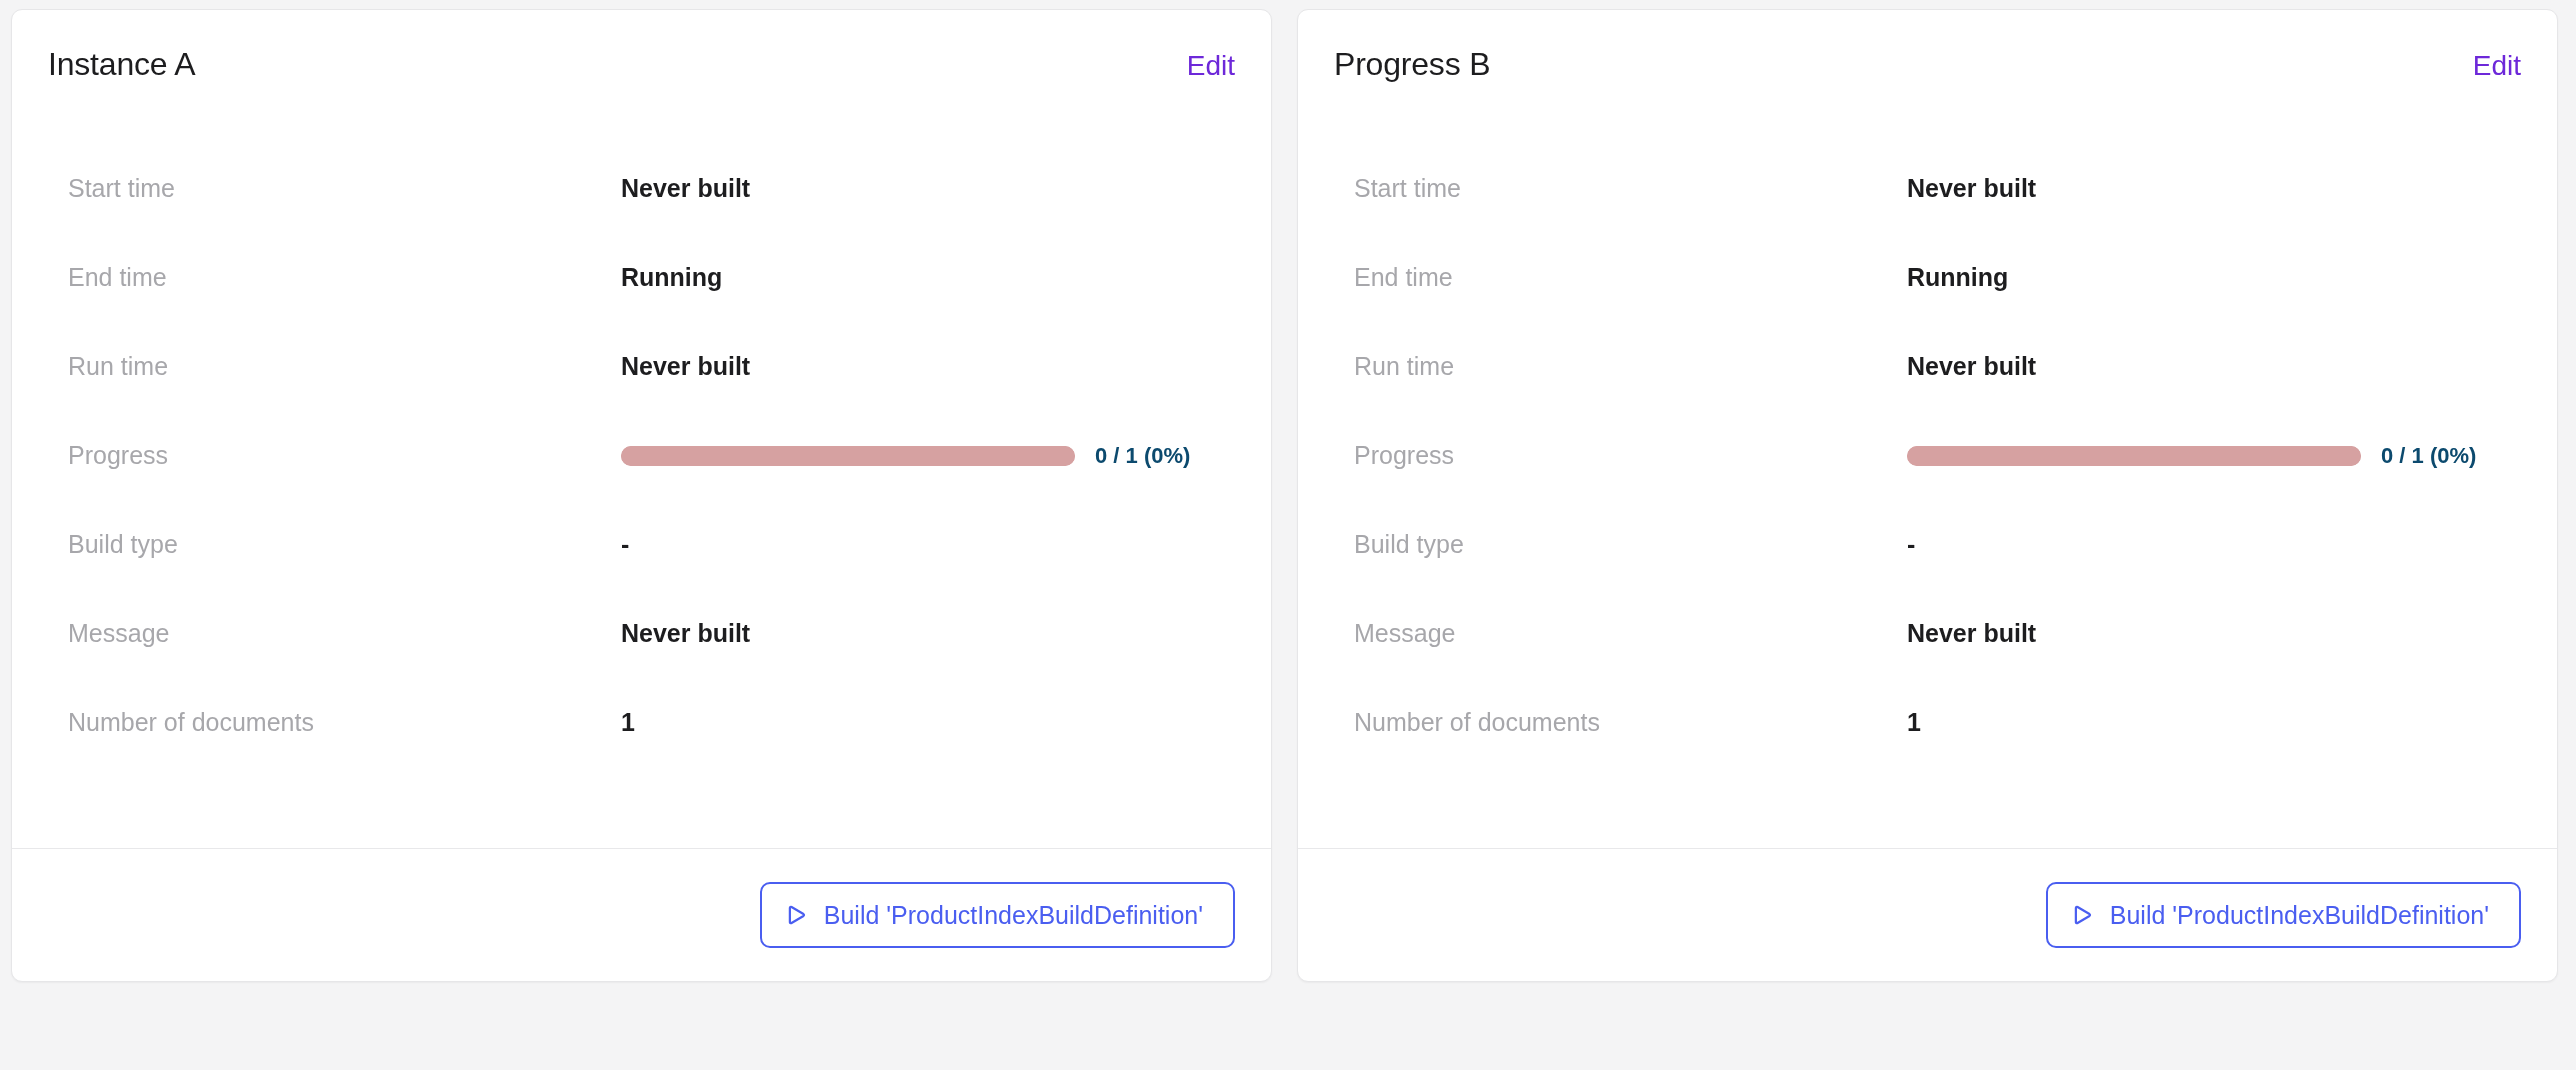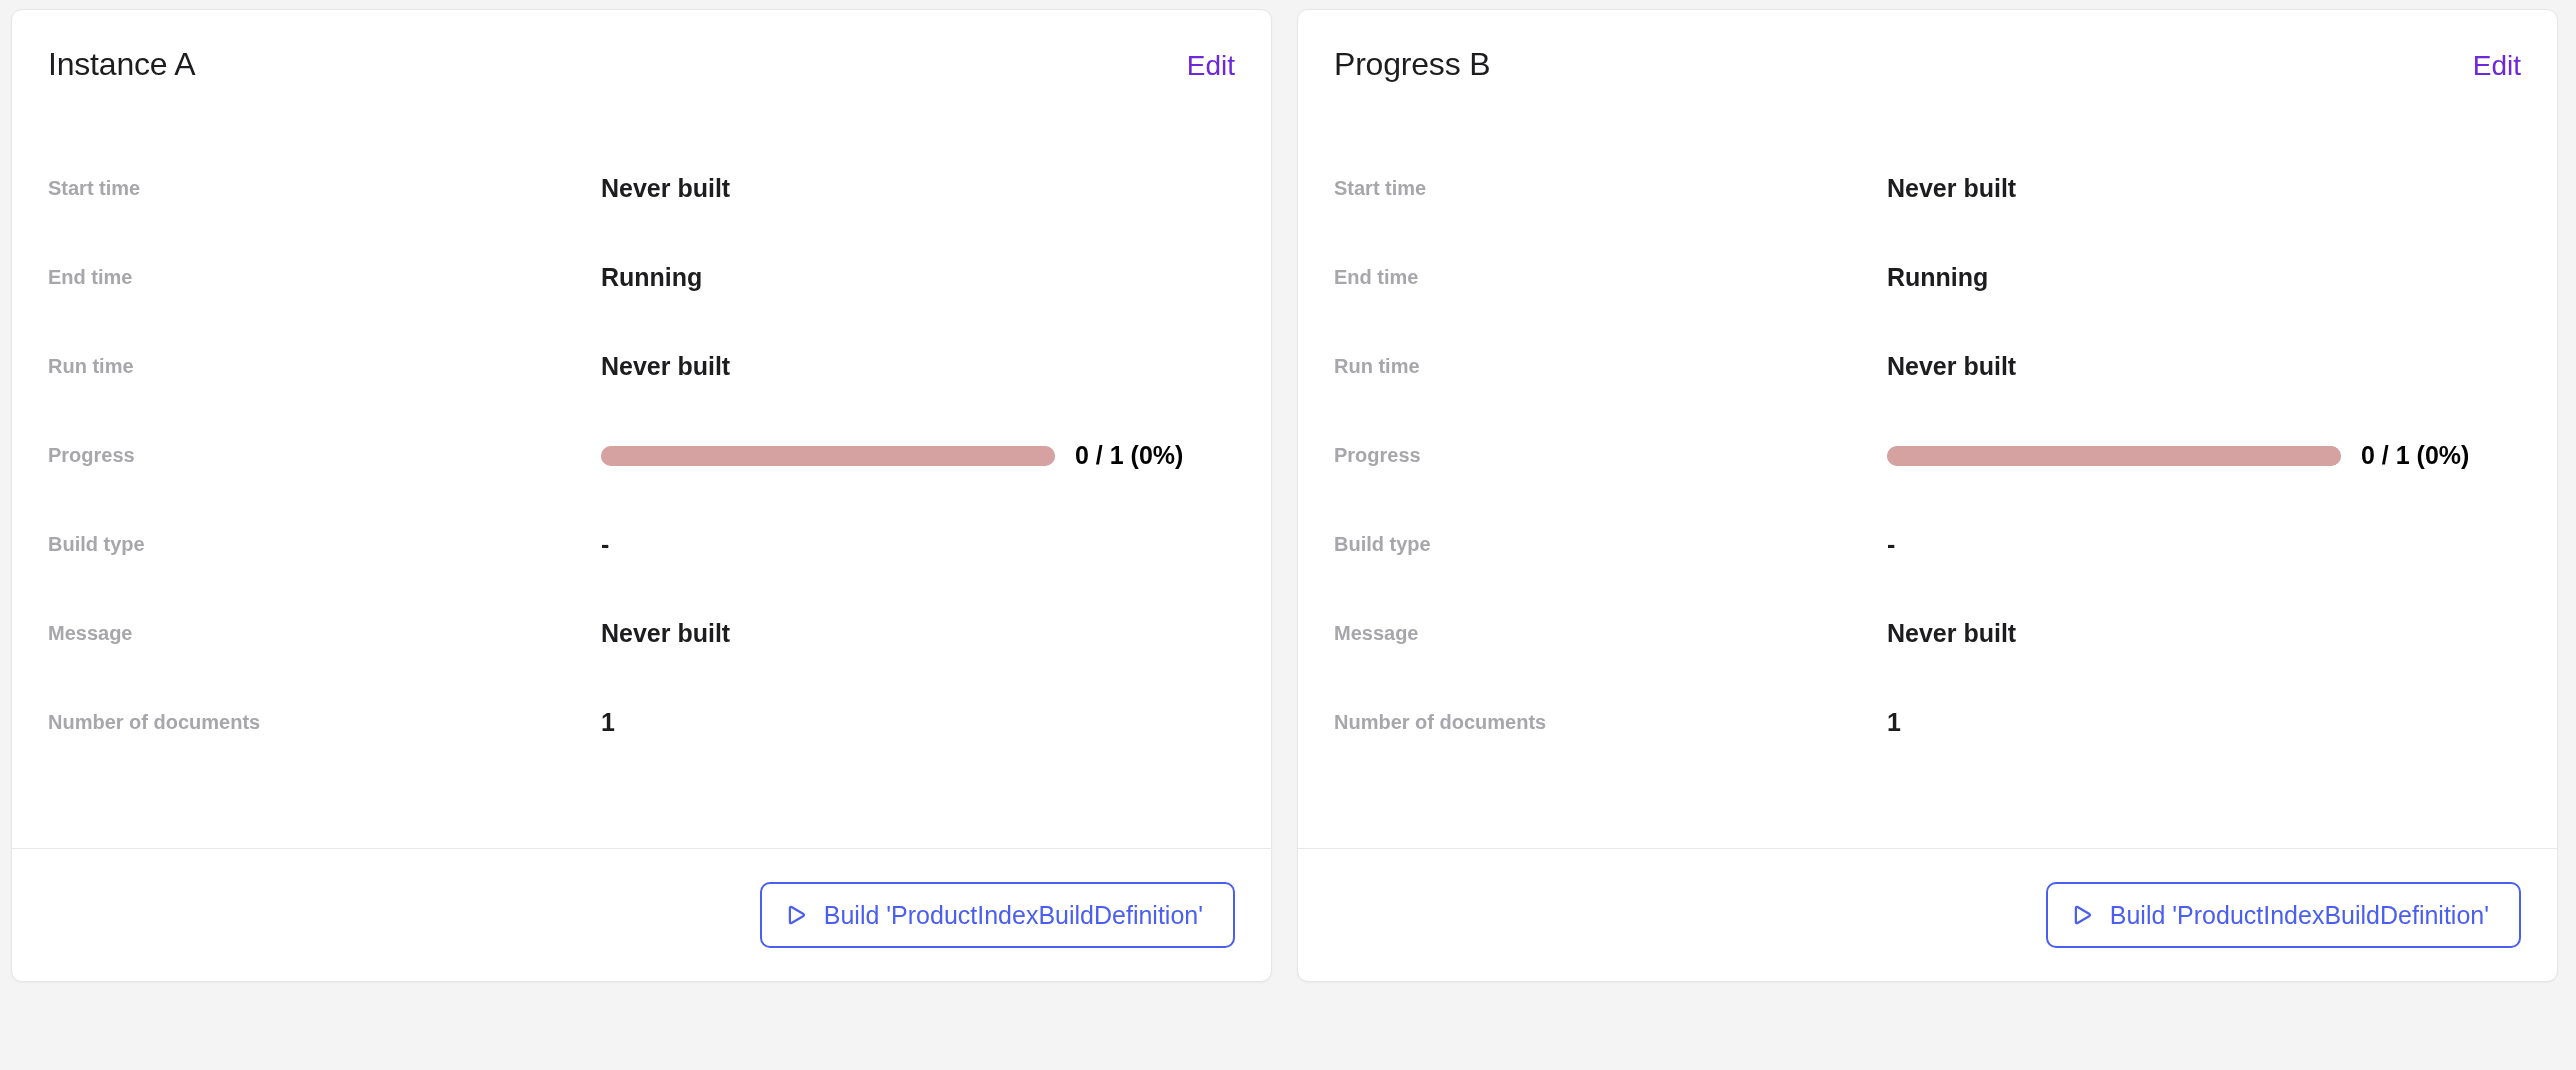--- a/index.html
+++ b/index.html
@@ -70,24 +70,25 @@
   .row {
     display: flex;
     align-items: center;
     height: 89px;
     min-width: 0;
   }
 
   .row-label {
     width: 553px;
     flex: 0 0 553px;
-    font-size: 20px;
+    font-size: 25px;
     color: #a7a7ab;
-    font-weight: 700;
+    font-weight: 400;
     white-space: nowrap;
+    margin-left: 20px;
   }
 
   .row-value {
     flex: 1 1 auto;
     font-size: 25px;
     color: #1d1d1f;
     font-weight: 700;
     display: flex;
     align-items: center;
     min-width: 0;
@@ -111,22 +112,22 @@
   }
 
   .progress-fill {
     height: 100%;
     background: #d6a1a1;
     border-radius: 10px;
   }
 
   .progress-text {
     margin-left: 20px;
-    font-size: 25px;
-    color: #000000;
+    font-size: 22px;
+    color: #0c4a6e;
     white-space: nowrap;
   }
 
   .card-footer {
     border-top: 1px solid #e8e8ea;
     padding: 33px 36px 33px 36px;
     display: flex;
     justify-content: flex-end;
     align-items: center;
   }

